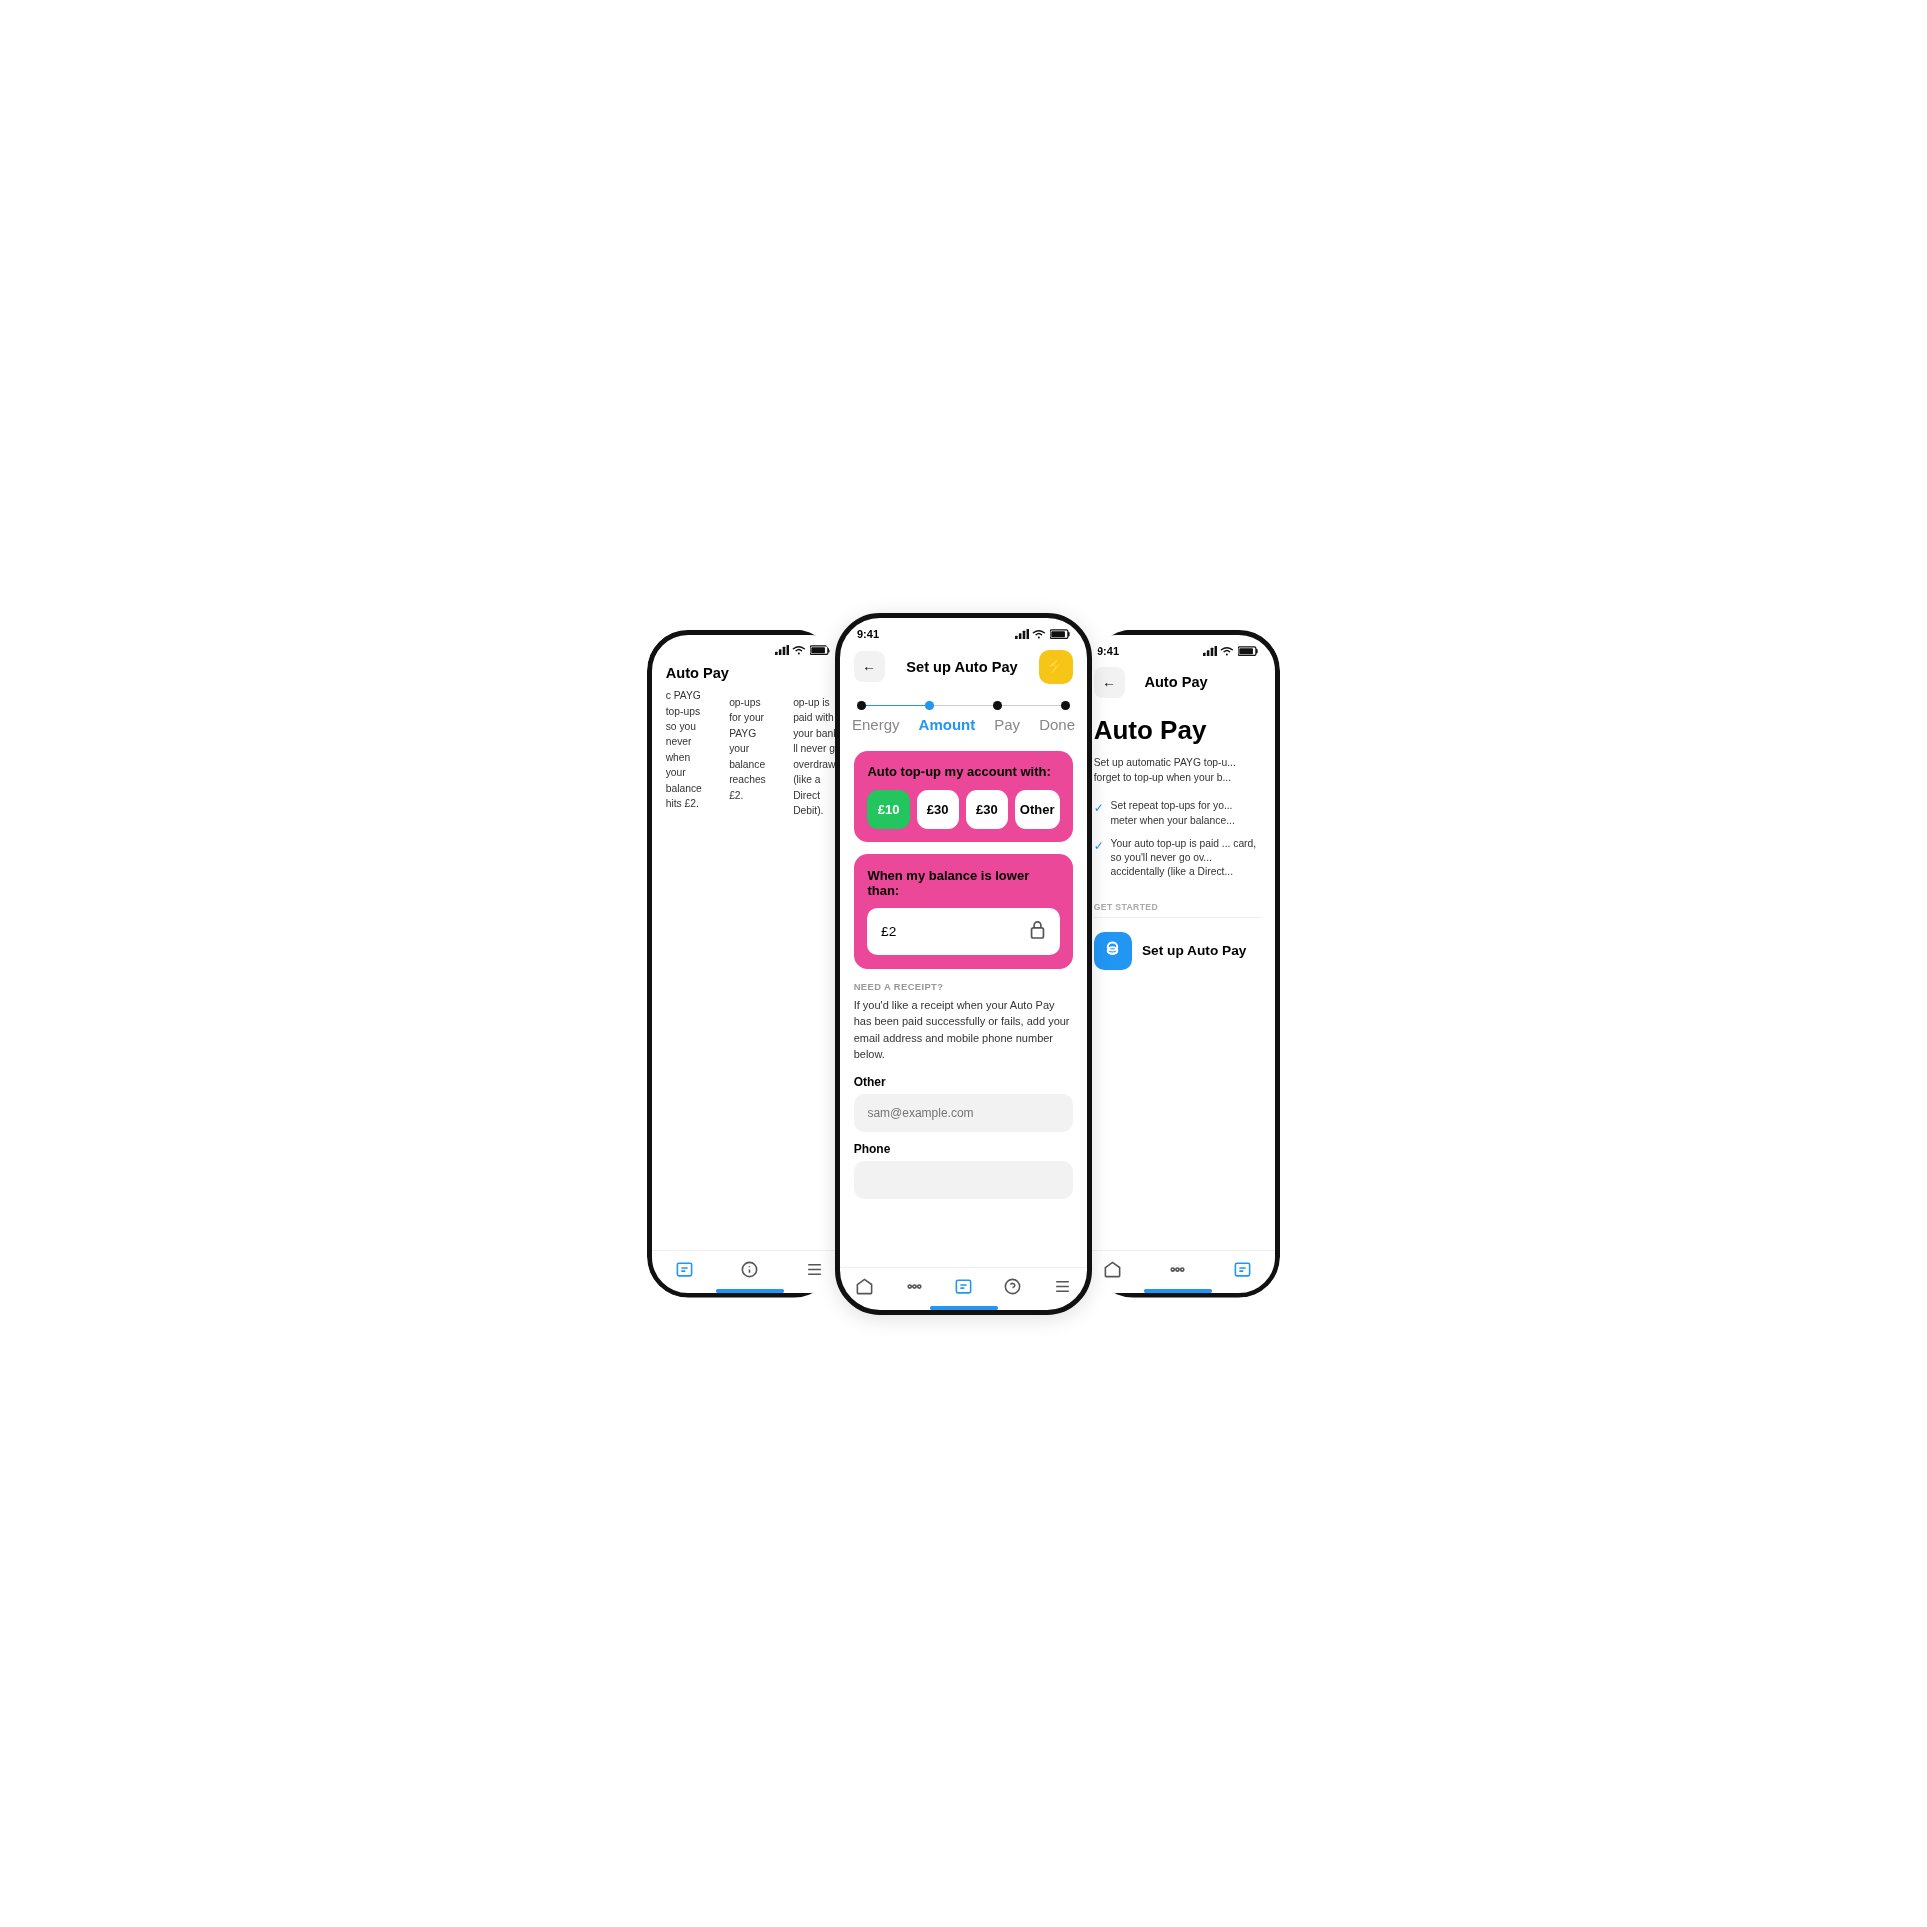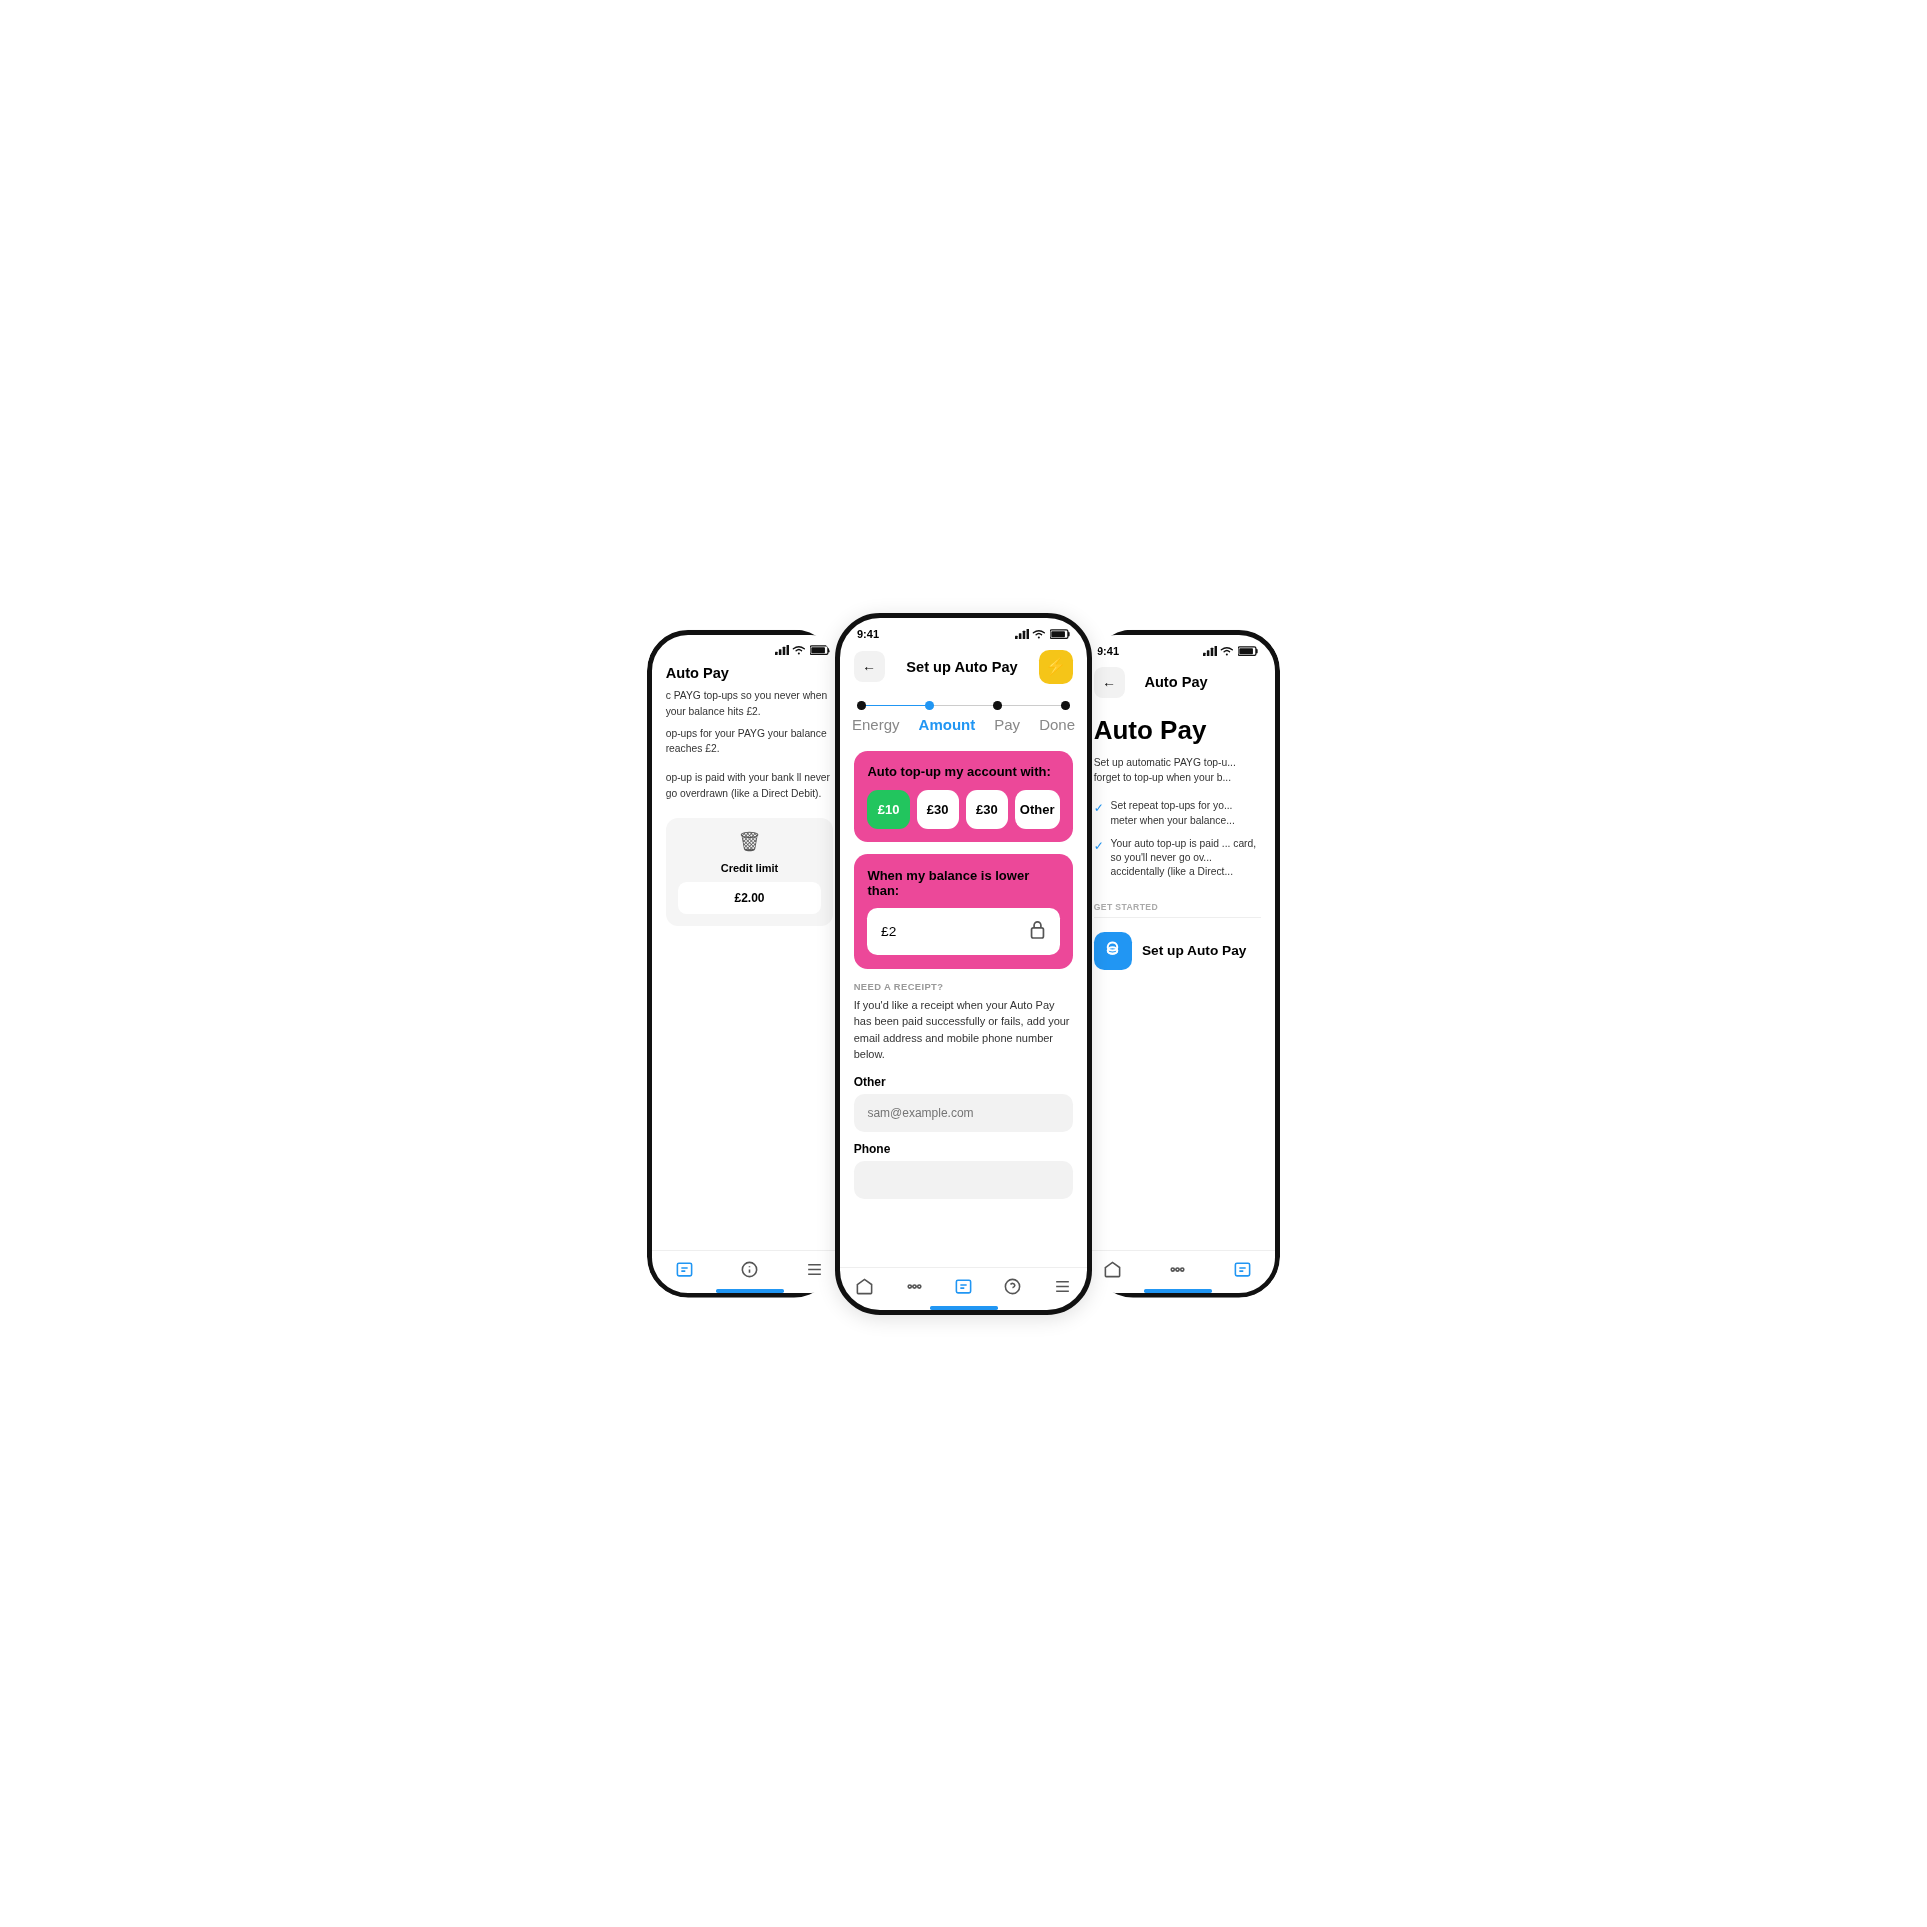--- a/index.html
+++ b/index.html
@@ -208,21 +208,21 @@
       background: #2196F3;
       border-radius: 1.7px;
     }
     .tab-item {
       display: flex; flex-direction: column; align-items: center;
       font-size: 17px; color: #555; cursor: pointer;
     }
     .tab-item.active { color: #2196F3; }
 
     
-    .phone-left-content { flex: 1; display: flex; flex-direction: column; }
+    .phone-left-content { flex: 1; display: flex; flex-direction: row; }
     .left-desc { padding: 0 13.7px; font-size: 10.3px; color: #333; line-height: 1.5; }
     .left-sub { padding: 6.8px 13.7px; font-size: 10.3px; color: #333; line-height: 1.5; }
     .left-card {
       margin: 10.3px 13.7px;
       background: #f5f5f5;
       border-radius: 12px;
       padding: 12px;
       display: flex;
       flex-direction: column;
       align-items: center;

